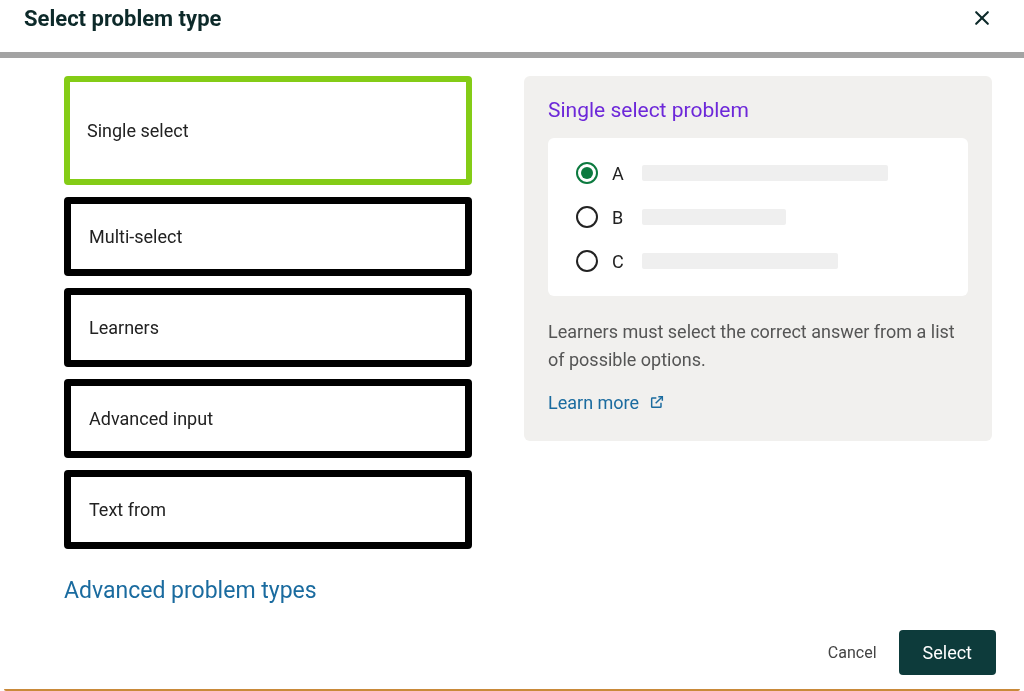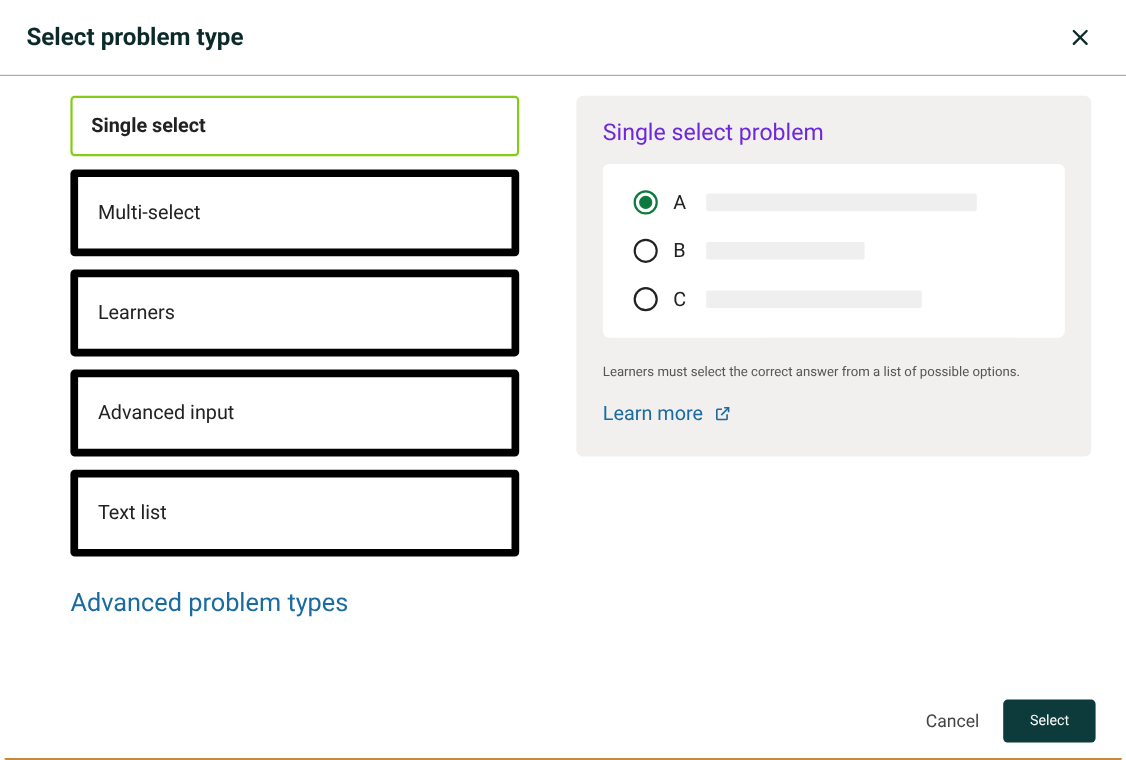--- a/index.html
+++ b/index.html
@@ -8,22 +8,22 @@
       background: #fff;
       width: 1024px;
       height: 691px;
       overflow: hidden;
       position: relative;
     }
     .header {
       display: flex;
       justify-content: space-between;
       align-items: center;
-      padding: 20px 28px 20px 24px;
-      border-bottom: 1px solid #a3a3a3;
+      padding: 4px 28px 20px 24px;
+      border-bottom: 6px solid #a3a3a3;
     }
     .header h1 {
       font-size: 22px;
       font-weight: 700;
       color: #0d2a2a;
     }
     .close-btn {
       background: none;
       border: none;
       cursor: pointer;
@@ -49,23 +49,22 @@
       border: 7px solid #000000;
       border-radius: 4px;
       padding: 22px 18px;
       font-size: 18px;
       color: #222;
       margin-bottom: 12px;
       cursor: pointer;
       font-family: inherit;
     }
     .option.selected {
-      border: 2px solid #84cc16;
-      padding: 15px 17px;
-      font-weight: bold;
+      border: 6px solid #84cc16;
+      padding: 38px 17px;
     }
     .advanced-link {
       color: #1a6b9f;
       font-size: 23px;
       text-decoration: none;
       display: inline-block;
       margin-top: 16px;
     }
 
     .preview-panel {
@@ -114,21 +113,21 @@
     .placeholder-bar {
       height: 16px;
       background: #efefef;
       border-radius: 2px;
     }
     .bar-a { width: 246px; }
     .bar-b { width: 144px; }
     .bar-c { width: 196px; }
 
     .preview-desc {
-      font-size: 12px;
+      font-size: 18px;
       color: #555;
       line-height: 1.55;
       margin-bottom: 18px;
     }
     .learn-more {
       color: #1a6b9f;
       font-size: 18px;
       text-decoration: none;
       display: inline-flex;
       align-items: center;
@@ -149,21 +148,21 @@
       border: none;
       font-size: 16px;
       color: #444;
       cursor: pointer;
       font-family: inherit;
     }
     .btn-select {
       background: #0d3b3b;
       color: #fff;
       border: none;
-      font-size: 13px;
+      font-size: 18px;
       padding: 12px 24px;
       border-radius: 4px;
       cursor: pointer;
       font-family: inherit;
     }
     .bottom-edge {
       position: absolute;
       bottom: 0; left: 4px; right: 4px;
       height: 2px;
       background: #c98a3a;
@@ -182,21 +181,21 @@
     </svg>
   </button>
 </div>
 
 <div class="content">
   <div class="left-col">
     <button class="option selected">Single select</button>
     <button class="option">Multi-select</button>
     <button class="option">Learners</button>
     <button class="option">Advanced input</button>
-    <button class="option">Text list</button>
+    <button class="option">Text from</button>
     <a href="#" class="advanced-link">Advanced problem types</a>
   </div>
 
   <div class="right-col">
     <div class="preview-panel">
       <div class="preview-title">Single select problem</div>
       <div class="preview-card">
         <div class="preview-row">
           <span class="radio-outer checked">
               <span class="radio-inner"></span>

